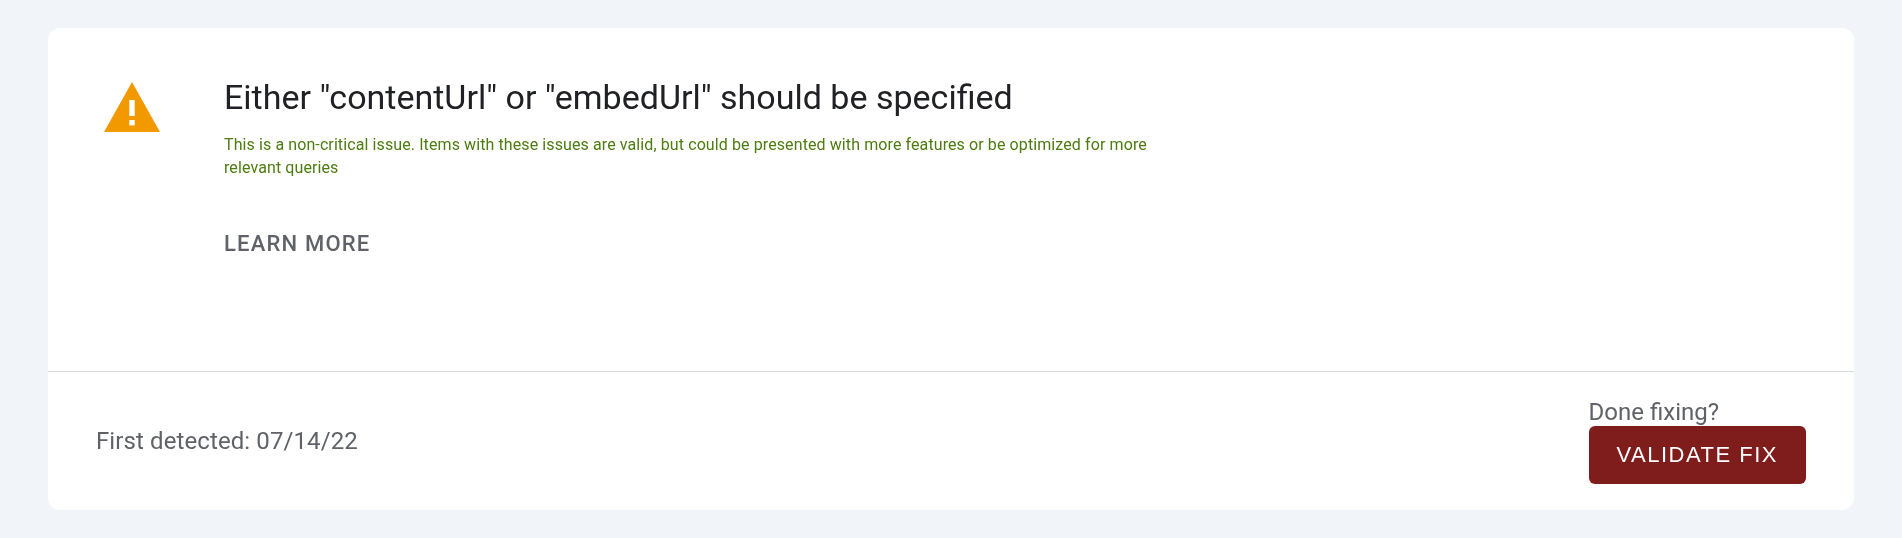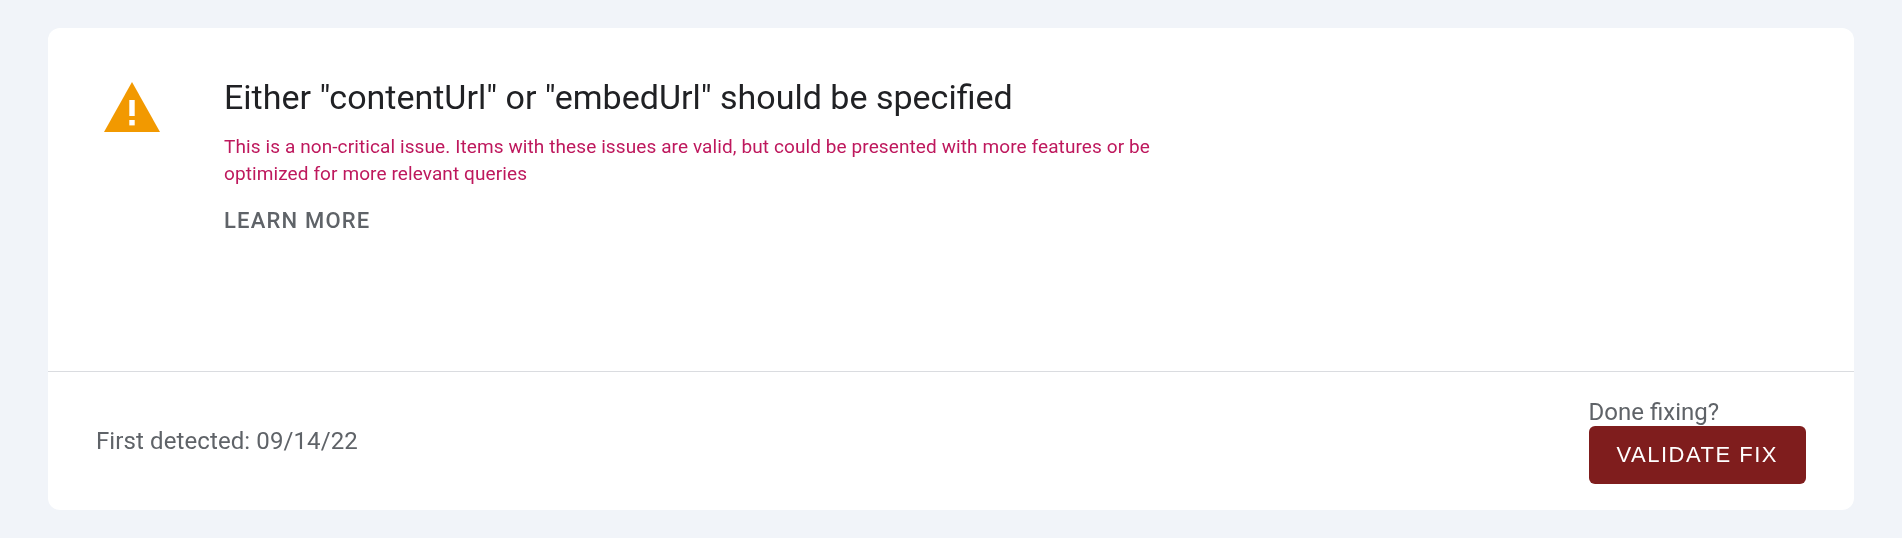--- a/index.html
+++ b/index.html
@@ -45,29 +45,29 @@
     }
     .issue-title {
       font-size: 34px;
       color: #202124;
       font-weight: 400;
       letter-spacing: 0;
       line-height: 1.25;
       margin-bottom: 14px;
     }
     .issue-desc {
-      font-size: 19px;
-      color: #be185d;
+      font-size: 16px;
+      color: #4d7c0f;
       line-height: 1.45;
       letter-spacing: 0.1px;
       font-weight: 400;
     }
     .learn-more {
       display: inline-block;
-      margin-top: 20px;
+      margin-top: 52px;
       font-size: 22px;
       font-weight: 500;
       letter-spacing: 1.2px;
       color: #5f6368;
       text-transform: uppercase;
       cursor: pointer;
     }
     .divider {
       border-top: 1px solid #dadce0;
       width: 100%;
@@ -123,19 +123,19 @@
       </div>
     </div>
     <div class="text-col">
       <h1 class="issue-title">Either "contentUrl" or "embedUrl" should be specified</h1>
       <p class="issue-desc">This is a non-critical issue. Items with these issues are valid, but could be presented with more features or be optimized for more relevant queries</p>
       <a class="learn-more">LEARN MORE</a>
     </div>
   </div>
   <div class="divider"></div>
   <div class="card-footer">
-    <span class="first-detected">First detected: 09/14/22</span>
+    <span class="first-detected">First detected: 07/14/22</span>
     <div class="footer-right">
       <span class="done-fixing">Done fixing?</span>
       <button class="validate-btn">VALIDATE FIX</button>
     </div>
   </div>
 </div>
 
 </body></html>

